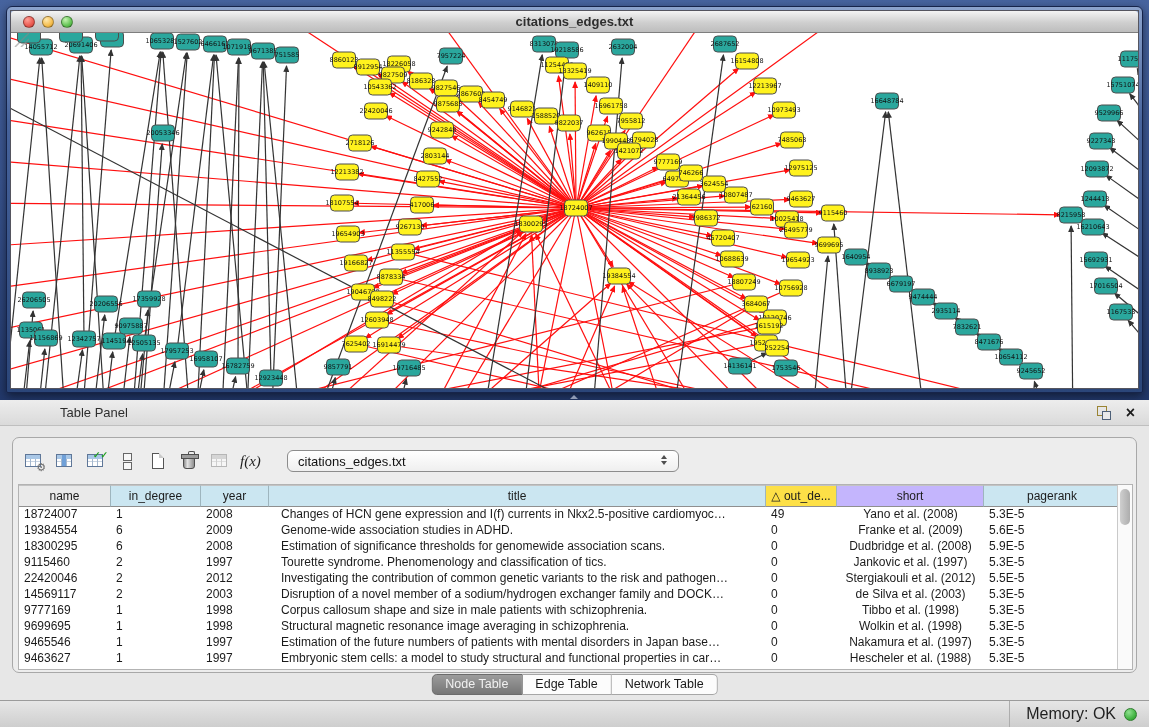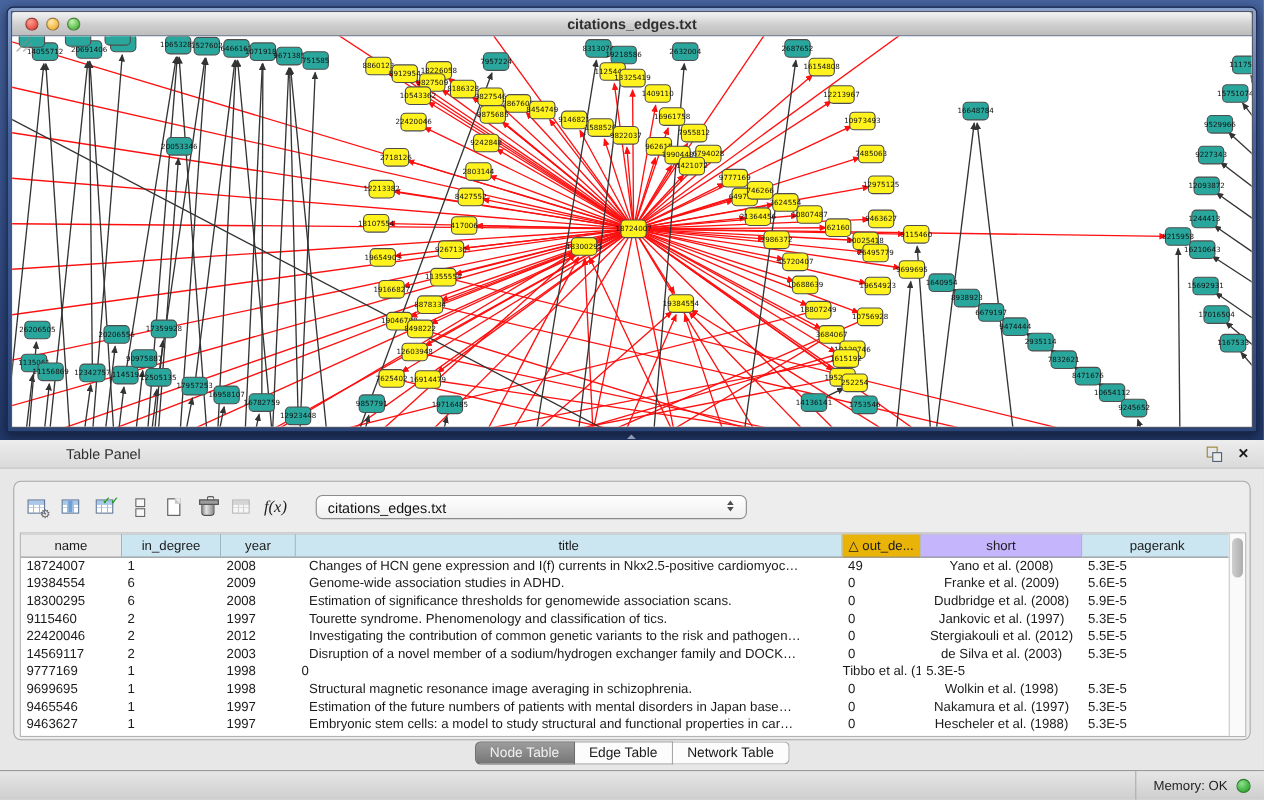--- a/index.html
+++ b/index.html
@@ -97,21 +97,21 @@
     border:1px solid #A6A6A6; border-left:none; cursor:default; white-space:nowrap; }
   .tab:first-child { border-left:1px solid #A6A6A6; border-radius:5px 0 0 5px; }
   .tab:last-child { border-radius:0 5px 5px 0; }
   .tab.active { background:linear-gradient(#9C9C9C,#767676); color:#F1F1F1; border-color:#6B6B6B; }
 
   
   .status-bar { position:absolute; left:0; top:700px; width:1149px; height:27px;
     background:linear-gradient(#E6E6E6,#CECECE); border-top:1px solid #9B9B9B;
     display:flex; align-items:center; justify-content:flex-end; }
   .memory { display:flex; align-items:center; gap:8px; padding:0 12px 0 16px; height:100%;
-    border-left:1px solid #ADADAD; font-size:12px; color:#1F1F1F; }
+    border-left:1px solid #ADADAD; font-size:16px; color:#1F1F1F; }
   .mem-dot { width:13px; height:13px; border-radius:50%;
     background:radial-gradient(circle at 35% 30%, #8FE08F, #3FB23F 65%, #2F8F2F); border:1px solid #2E7D2E; }
 </style>
 </head>
 <body>
 
 <div class="desktop">
   <div class="net-window">
     <div class="win-inner">
       <div class="titlebar">
@@ -881,21 +881,21 @@
       </span>
     </div>
 
     <div class="tablewrap">
       <div class="tgrid">
         <div class="thead" id="thead" style="grid-template-columns: 92px 90px 68px 497px 71px 147px 137px;">
             <div class="th" style="background: rgb(234, 234, 234);">name</div>
             <div class="th" style="background: rgb(203, 230, 241);">in_degree</div>
             <div class="th" style="background: rgb(203, 230, 241);">year</div>
             <div class="th" style="background: rgb(203, 230, 241);">title</div>
-            <div class="th" style="background: #eab308;">△ out_de...</div>
+            <div class="th" style="background: #fde047;">△ out_de...</div>
             <div class="th" style="background: #c4b5fd;">short</div>
             <div class="th" style="background: rgb(203, 230, 241);">pagerank</div>
           </div>
         <div id="tbody">
             <div class="trow" style="grid-template-columns: 92px 90px 68px 497px 71px 147px 137px;">
               <div class="td">18724007</div>
               <div class="td">1</div>
               <div class="td">2008</div>
               <div class="td pad12">Changes of HCN gene expression and I(f) currents in Nkx2.5-positive cardiomyoc…</div>
               <div class="td">49</div>
@@ -944,20 +944,21 @@
               <div class="td">2003</div>
               <div class="td pad12">Disruption of a novel member of a sodium/hydrogen exchanger family and DOCK…</div>
               <div class="td">0</div>
               <div class="td center">de Silva et al. (2003)</div>
               <div class="td">5.3E-5</div>
             </div>
             <div class="trow" style="grid-template-columns: 92px 90px 68px 497px 71px 147px 137px;">
               <div class="td">9777169</div>
               <div class="td">1</div>
               <div class="td">1998</div>
+              <div class="td pad12">Corpus callosum shape and size in male patients with schizophrenia.</div>
               <div class="td">0</div>
               <div class="td center">Tibbo et al. (1998)</div>
               <div class="td">5.3E-5</div>
             </div>
             <div class="trow" style="grid-template-columns: 92px 90px 68px 497px 71px 147px 137px;">
               <div class="td">9699695</div>
               <div class="td">1</div>
               <div class="td">1998</div>
               <div class="td pad12">Structural magnetic resonance image averaging in schizophrenia.</div>
               <div class="td">0</div>

